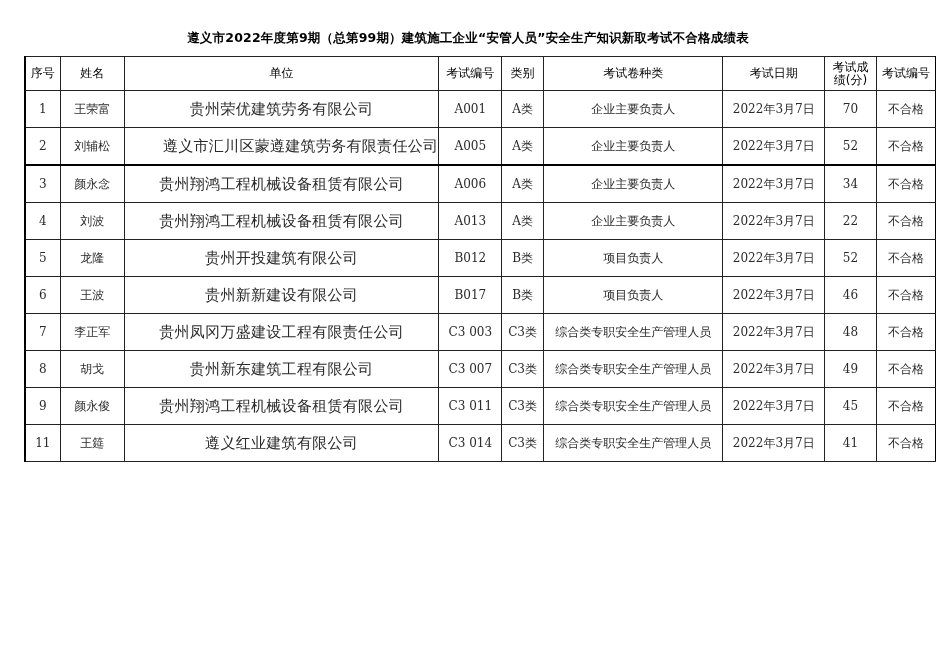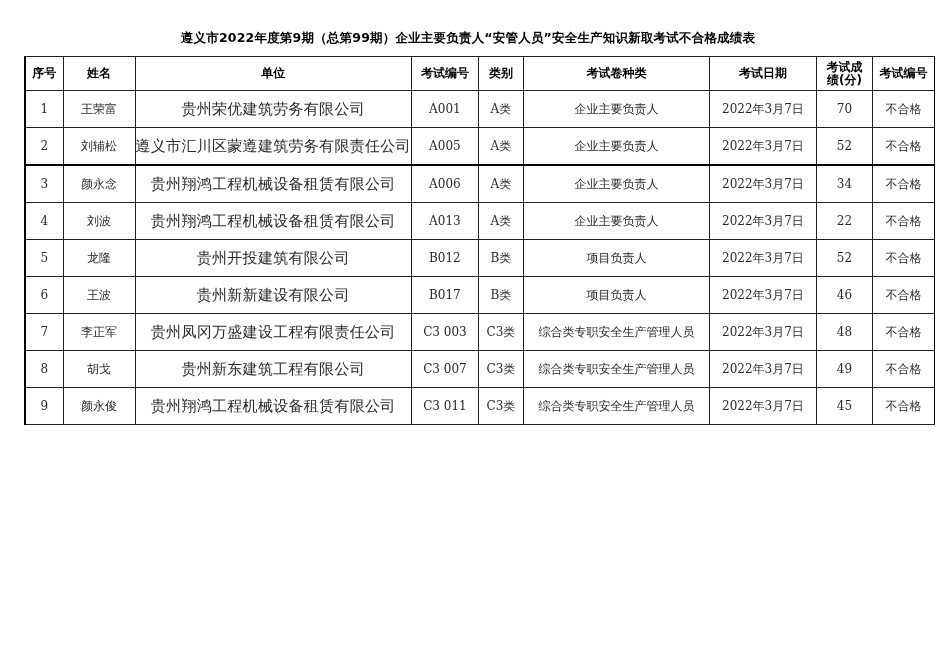--- a/index.html
+++ b/index.html
@@ -38,61 +38,62 @@
       border: 1px solid #222;
       padding: 0;
       text-align: center;
       vertical-align: middle;
       overflow: hidden;
       white-space: nowrap;
     }
     table.grid th {
       height: 33px;
       font-family: "DejaVu Sans", "Liberation Sans", sans-serif;
-      font-weight: bold;
+      font-weight: normal;
       font-size: 12px;
       color: #000;
       line-height: 13px;
     }
     table.grid td {
       height: 36px;
       font-size: 12px;
       color: #2a2a2a;
     }
     table.grid tr.thick-top td {
       border-top: 2px solid #000;
     }
     table.grid td.c-unit {
       font-size: 15px;
       letter-spacing: 0.3px;
     }
     table.grid td.c-unit.overflow {
       text-align: left;
       direction: rtl;
+      padding-left: 38px;
     }
     table.grid tr > *:first-child {
       border-left: 2px solid #000;
     }
     table.grid tr > *:last-child {
       border-right: 1.5px solid #000;
     }
     col.w-seq { width: 38px; }
     col.w-name { width: 72px; }
     col.w-unit { width: 220px; }
     col.w-code { width: 67px; }
     col.w-cat { width: 45px; }
     col.w-paper { width: 186px; }
     col.w-date { width: 107px; }
     col.w-score { width: 56px; }
     col.w-pass { width: 62px; }
   </style>
 </head>
 <body>
 
-<div class="title">遵义市2022年度第9期（总第99期）企业主要负责人“安管人员”安全生产知识新取考试不合格成绩表</div>
+<div class="title">遵义市2022年度第9期（总第99期）建筑施工企业“安管人员”安全生产知识新取考试不合格成绩表</div>
 
 <table class="grid">
   <colgroup>
     <col class="w-seq">
       <col class="w-name">
       <col class="w-unit">
       <col class="w-code">
       <col class="w-cat">
       <col class="w-paper">
       <col class="w-date">
@@ -208,14 +209,25 @@
     <td>9</td>
     <td>颜永俊</td>
     <td class="c-unit">贵州翔鸿工程机械设备租赁有限公司</td>
     <td>C3 011</td>
     <td>C3类</td>
     <td>综合类专职安全生产管理人员</td>
     <td>2022年3月7日</td>
     <td>45</td>
     <td>不合格</td>
   </tr>
+      <tr>
+    <td>11</td>
+    <td>王筵</td>
+    <td class="c-unit">遵义红业建筑有限公司</td>
+    <td>C3 014</td>
+    <td>C3类</td>
+    <td>综合类专职安全生产管理人员</td>
+    <td>2022年3月7日</td>
+    <td>41</td>
+    <td>不合格</td>
+  </tr>
     </tbody>
 </table>
 
 </body></html>

